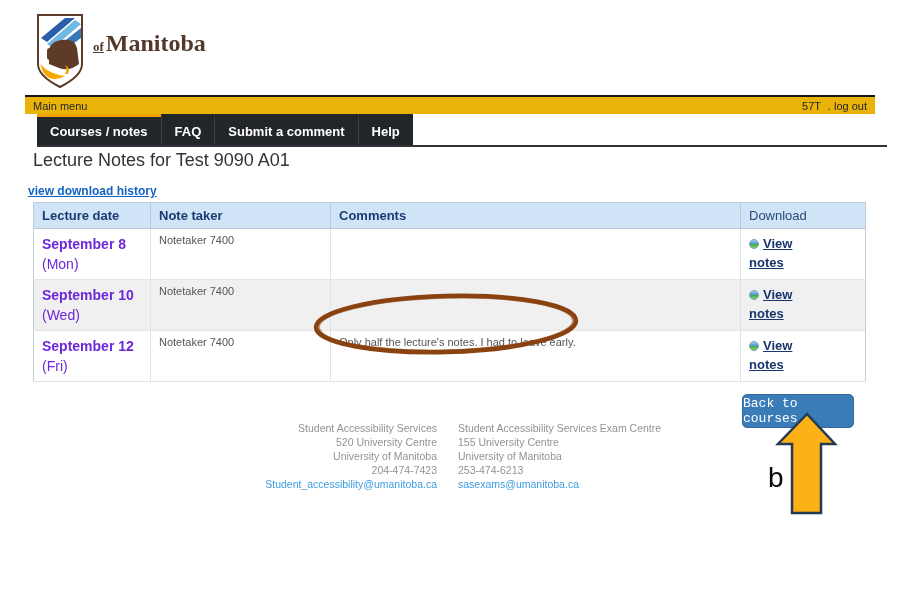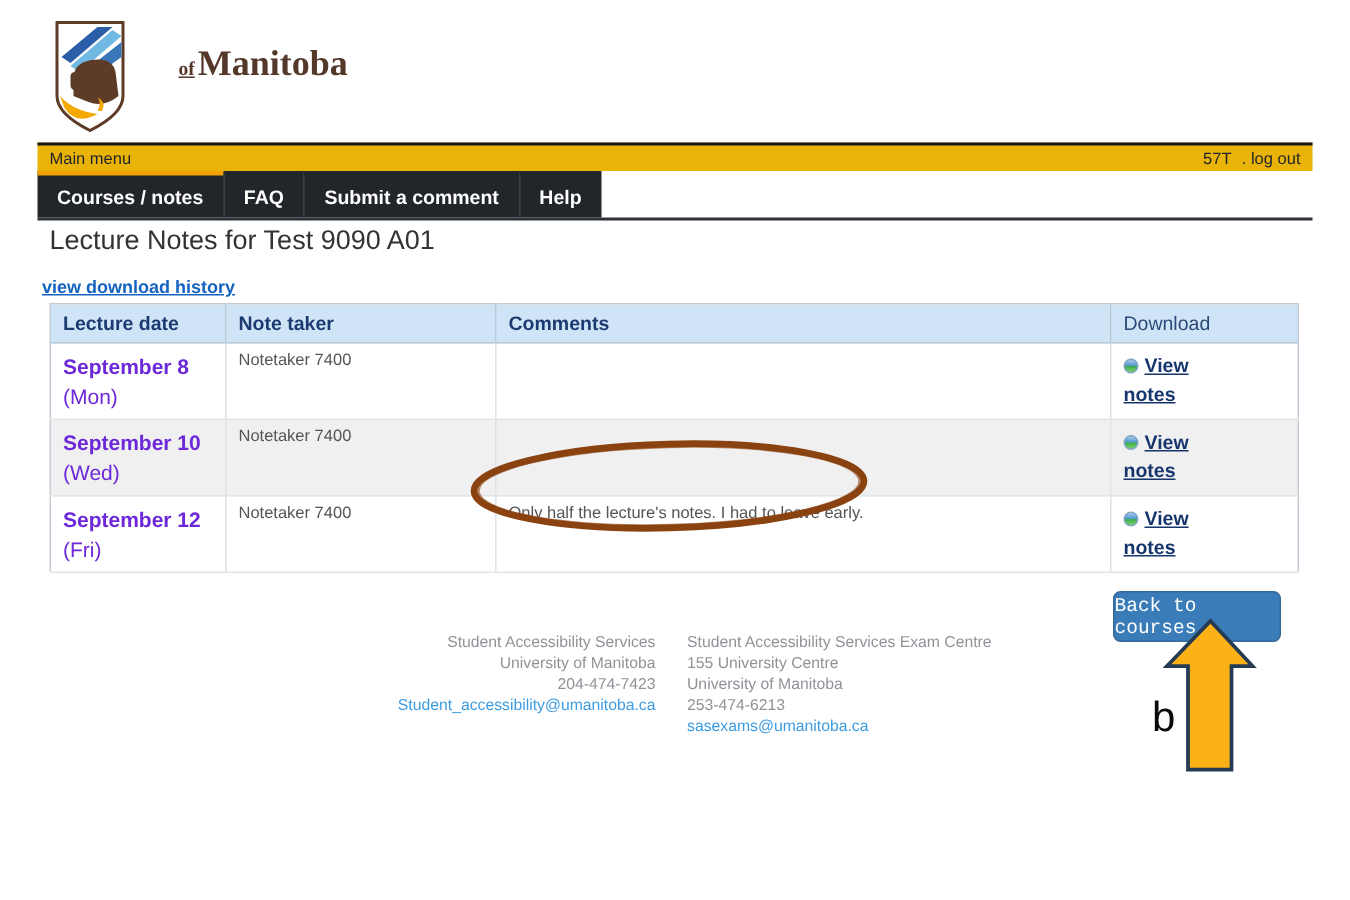--- a/index.html
+++ b/index.html
@@ -6,31 +6,31 @@
   html,body { width:900px; height:600px; background:#ffffff; overflow:hidden;
               font-family:"Liberation Sans", sans-serif; }
   .abs { position:absolute; }
 
   
   #logo { left:35px; top:12px; display:flex; align-items:flex-start; }
   #logo-text { margin-left:8px; margin-top:20px; color:#54382a;
                font-family:"Liberation Serif", serif; font-weight:bold; line-height:22px; }
   #logo-line1 { font-size:24px; letter-spacing:0.5px; }
   #logo-line2 { font-size:24px; }
-  #logo-of { font-size:13px; text-decoration:underline; margin-right:2px;margin-left:26px; }
+  #logo-of { font-size:13px; text-decoration:underline; margin-right:2px; }
 
   
   #menubar { left:25px; top:95px; width:850px; height:19px; background:#eab308;
              border-top:2px solid #15171a; display:flex; justify-content:space-between;
              align-items:center; padding:0 8px; font-size:11px; color:#1d232b; }
   #menubar a { color:#1d232b; text-decoration:none; }
   #menubar .right span { margin-left:4px; }
 
   
-  #tabbar { left:25px; top:114px; width:850px; height:33px; border-bottom:2px solid #2e3338; }
+  #tabbar { left:37px; top:114px; width:850px; height:33px; border-bottom:2px solid #2e3338; }
   #tabstrip { display:inline-flex; height:31px; background:#22262b; }
   .tab { display:flex; align-items:center; padding:0 13px; color:#ffffff;
          font-size:13px; font-weight:bold; border-top:3px solid transparent;
          border-left:1px solid #3c4147; cursor:pointer; white-space:nowrap; }
   .tab:first-child { border-left:none; }
   .tab.active { border-top:3px solid #f2a202; }
 
   
   #page-title { left:33px; top:150px; font-size:18px; color:#333333; }
   #history-link { left:28px; top:184px; font-size:12px; font-weight:bold;
@@ -176,20 +176,21 @@
 
 <div class="abs" id="back-btn">Back to courses</div>
 
 <svg class="abs" id="arrow" width="64" height="104">
   <polygon points="33,2 61,32 47,32 47,101 18,101 18,32 4,32" fill="#fcb116" stroke="#243b53" stroke-width="2.5" stroke-linejoin="miter"></polygon>
 </svg>
 <div class="abs" id="b-label">b</div>
 
 <div class="abs footer-col" id="footer-left">
   <div>Student Accessibility Services</div>
+  <div>520 University Centre</div>
   <div>University of Manitoba</div>
   <div>204-474-7423</div>
   <a>Student_accessibility@umanitoba.ca</a>
 </div>
 <div class="abs footer-col" id="footer-right">
   <div>Student Accessibility Services Exam Centre</div>
   <div>155 University Centre</div>
   <div>University of Manitoba</div>
   <div>253-474-6213</div>
   <a>sasexams@umanitoba.ca</a>

